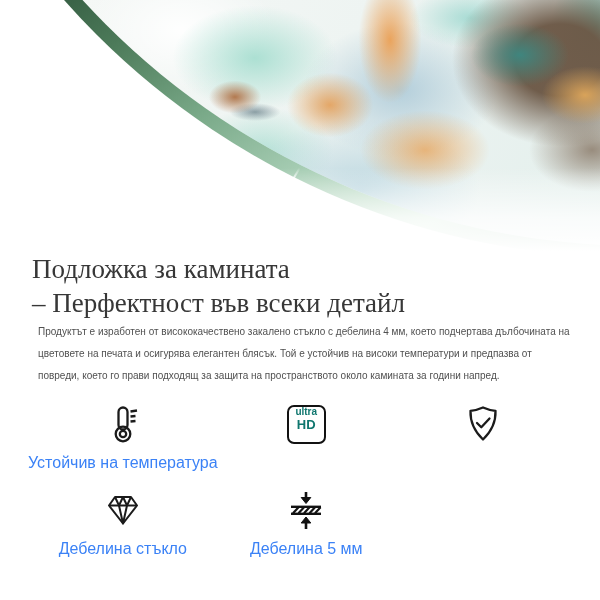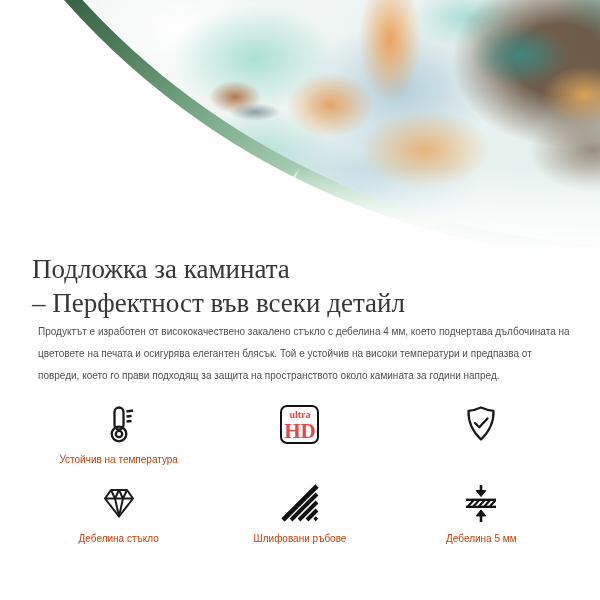--- a/index.html
+++ b/index.html
@@ -67,29 +67,29 @@
     font-size:10px;line-height:22px;color:#505050;
   }
 
   
   .features{
     position:absolute;left:28px;top:402px;width:544px;
     display:grid;grid-template-columns:repeat(3,1fr);row-gap:16px;
   }
   .feature{display:flex;flex-direction:column;align-items:center;}
   .icon-wrap{height:44px;display:flex;align-items:center;justify-content:center;}
-  .feature-label{margin-top:8px;font-size:10px;color:#c2410c;white-space:nowrap;}
+  .feature-label{margin-top:8px;font-size:16px;color:#3b82f6;white-space:nowrap;}
   .icon-svg{display:block;}
   .uhd-box{
     width:35px;height:35px;border:2.5px solid #121212;border-radius:7px;
-    display:flex;flex-direction:column;align-items:center;justify-content:flex-end;
-    color:#ef4444;line-height:1;font-family:Liberation Serif, serif;
+    display:flex;flex-direction:column;align-items:center;justify-content:flex-start;
+    color:#0f766e;line-height:1;
   }
   .uhd-top{font-size:10px;font-weight:700;letter-spacing:0;}
-  .uhd-bottom{font-size:21px;font-weight:800;margin-top:1px;}
+  .uhd-bottom{font-size:13px;font-weight:800;margin-top:1px;}
 </style>
 </head>
 <body>
 
 <div class="hero">
   <div class="glass-edge"></div>
   <div class="glass-face"></div>
   <div class="hero-fade"></div>
   <div class="sparkle"></div>
 </div>
@@ -140,32 +140,20 @@
       <svg class="icon-svg" width="40" height="40" viewBox="0 0 40 40" fill="none" stroke="#1b1b1b" stroke-width="2" stroke-linejoin="round">
         <path d="M12 7 H28 L34 15.5 L20 33.5 L6 15.5 Z"></path>
         <path d="M6 15.5 H34"></path>
         <path d="M12 7 L16 15.5 L20 33.5 L24 15.5 L28 7"></path>
         <path d="M20 7 L16 15.5 M20 7 L24 15.5"></path>
       </svg>
     </div>
     <div class="feature-label">Дебелина стъкло</div>
   </div>
 
-  <div class="feature">
-    <div class="icon-wrap">
-      <svg class="icon-svg" width="40" height="40" viewBox="0 0 40 40" stroke="#121212">
-        <line x1="3" y1="37" x2="37" y2="3" stroke-width="4.6"></line>
-        <line x1="11" y1="37" x2="37" y2="11" stroke-width="4"></line>
-        <line x1="19" y1="37" x2="37" y2="19" stroke-width="4"></line>
-        <line x1="27" y1="37" x2="37" y2="27" stroke-width="4"></line>
-        <line x1="34.5" y1="37" x2="37" y2="34.5" stroke-width="3.4"></line>
-      </svg>
-    </div>
-    <div class="feature-label">Шлифовани ръбове</div>
-  </div>
 
   <div class="feature">
     <div class="icon-wrap">
       <svg class="icon-svg" width="40" height="40" viewBox="0 0 40 40" fill="#121212" stroke="#121212">
         <line x1="20" y1="2" x2="20" y2="8" stroke-width="2.6"></line>
         <polygon points="15.2,7.5 24.8,7.5 20,13.5" stroke-width="1"></polygon>
         <line x1="5" y1="16.8" x2="35" y2="16.8" stroke-width="2.4"></line>
         <line x1="5" y1="23.8" x2="35" y2="23.8" stroke-width="2.4"></line>
         <g stroke-width="2.2">
           <line x1="7" y1="23.3" x2="12.5" y2="17.3"></line>

